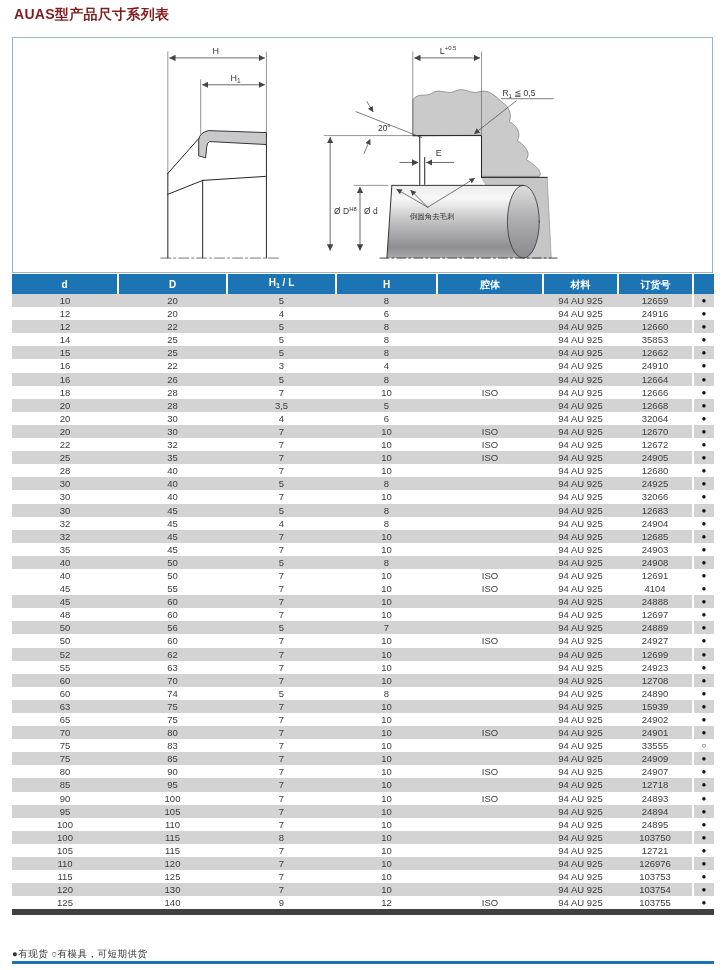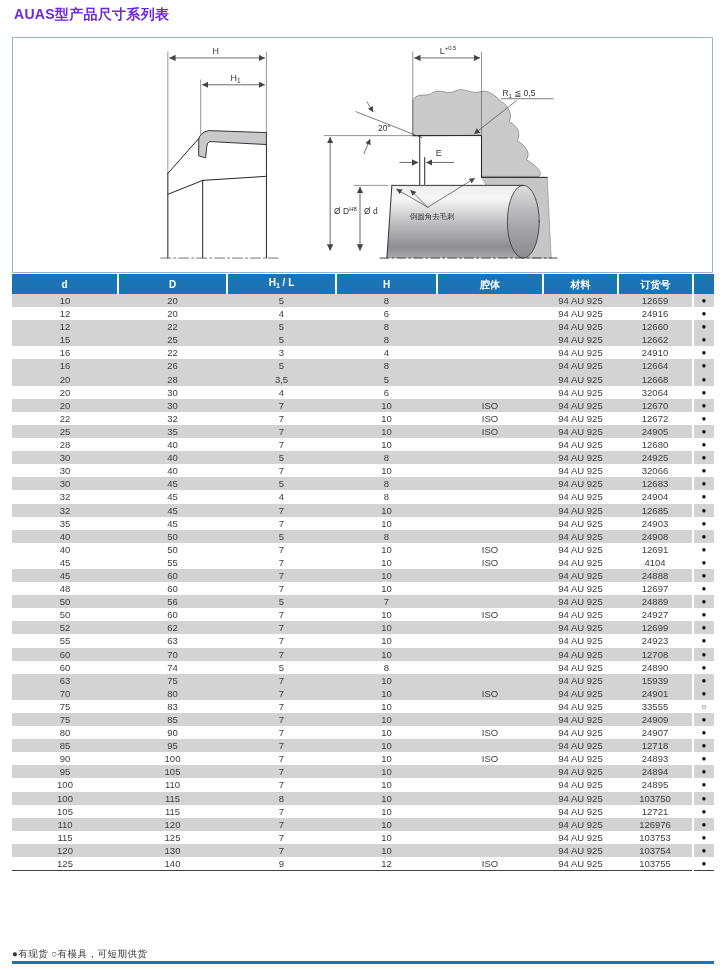--- a/index.html
+++ b/index.html
@@ -1,29 +1,29 @@
 <!DOCTYPE html>
 <html><head>
 <meta charset="utf-8">
 <style>
   html,body{margin:0;padding:0;background:#fff;}
   body{width:725px;height:970px;position:relative;font-family:"Liberation Sans",sans-serif;overflow:hidden;}
-  .page-title{position:absolute;left:14px;top:6px;font-size:14px;font-weight:bold;color:#6d28d9;letter-spacing:.3px;}
+  .page-title{position:absolute;left:14px;top:6px;font-size:14px;font-weight:bold;color:#7f1d1d;letter-spacing:.3px;}
   .drawing-box{position:absolute;left:12px;top:37px;width:699px;height:234px;border:1px solid #9db5c9;background:#fff;}
   .drawing-box svg{display:block;}
   .table-wrap{position:absolute;left:12px;top:274px;width:702px;}
   table.dim{border-collapse:collapse;table-layout:fixed;width:702px;}
   thead th{background:#1c74b4;color:#fff;font-size:10px;font-weight:bold;height:17px;padding:0;text-align:center;border-left:2px solid #fff;vertical-align:middle;line-height:17px;}
   thead th:first-child{border-left:none;}
   thead th sub{font-size:7px;vertical-align:-2px;}
   tbody td{font-size:9.5px;color:#3c3c3c;text-align:center;height:13.1px;line-height:13.1px;padding:0;white-space:nowrap;overflow:hidden;}
   tbody tr.odd{background:#d3d3d3;}
   tbody tr.even{background:#ffffff;}
   td.dot{border-left:2px solid #fff;font-size:8px;color:#111;line-height:13.1px;}
-  tbody{border-bottom:1px solid #404040;}
+  tbody{border-bottom:6px solid #404040;}
   .legend{position:absolute;left:12px;top:948px;width:702px;text-align:left;font-size:9.5px;color:#333;letter-spacing:.5px;}
   .bottom-rule{position:absolute;left:12px;top:961px;width:702px;height:3px;background:#1c74b4;}
   svg text{fill:#333;font-family:"Liberation Sans",sans-serif;}
 </style>
 </head>
 <body>
 
 <div class="page-title">AUAS型产品尺寸系列表</div>
 
 <div class="drawing-box">
@@ -168,20 +168,30 @@
         <tr class="odd">
           <td>12</td>
           <td>22</td>
           <td>5</td>
           <td>8</td>
           <td></td>
           <td>94 AU 925</td>
           <td>12660</td>
           <td class="dot">●</td>
         </tr>
+        <tr class="even">
+          <td>14</td>
+          <td>25</td>
+          <td>5</td>
+          <td>8</td>
+          <td></td>
+          <td>94 AU 925</td>
+          <td>35853</td>
+          <td class="dot">●</td>
+        </tr>
         <tr class="odd">
           <td>15</td>
           <td>25</td>
           <td>5</td>
           <td>8</td>
           <td></td>
           <td>94 AU 925</td>
           <td>12662</td>
           <td class="dot">●</td>
         </tr>
@@ -198,20 +208,30 @@
         <tr class="odd">
           <td>16</td>
           <td>26</td>
           <td>5</td>
           <td>8</td>
           <td></td>
           <td>94 AU 925</td>
           <td>12664</td>
           <td class="dot">●</td>
         </tr>
+        <tr class="even">
+          <td>18</td>
+          <td>28</td>
+          <td>7</td>
+          <td>10</td>
+          <td>ISO</td>
+          <td>94 AU 925</td>
+          <td>12666</td>
+          <td class="dot">●</td>
+        </tr>
         <tr class="odd">
           <td>20</td>
           <td>28</td>
           <td>3,5</td>
           <td>5</td>
           <td></td>
           <td>94 AU 925</td>
           <td>12668</td>
           <td class="dot">●</td>
         </tr>
@@ -438,20 +458,30 @@
         <tr class="odd">
           <td>63</td>
           <td>75</td>
           <td>7</td>
           <td>10</td>
           <td></td>
           <td>94 AU 925</td>
           <td>15939</td>
           <td class="dot">●</td>
         </tr>
+        <tr class="even">
+          <td>65</td>
+          <td>75</td>
+          <td>7</td>
+          <td>10</td>
+          <td></td>
+          <td>94 AU 925</td>
+          <td>24902</td>
+          <td class="dot">●</td>
+        </tr>
         <tr class="odd">
           <td>70</td>
           <td>80</td>
           <td>7</td>
           <td>10</td>
           <td>ISO</td>
           <td>94 AU 925</td>
           <td>24901</td>
           <td class="dot">●</td>
         </tr>

